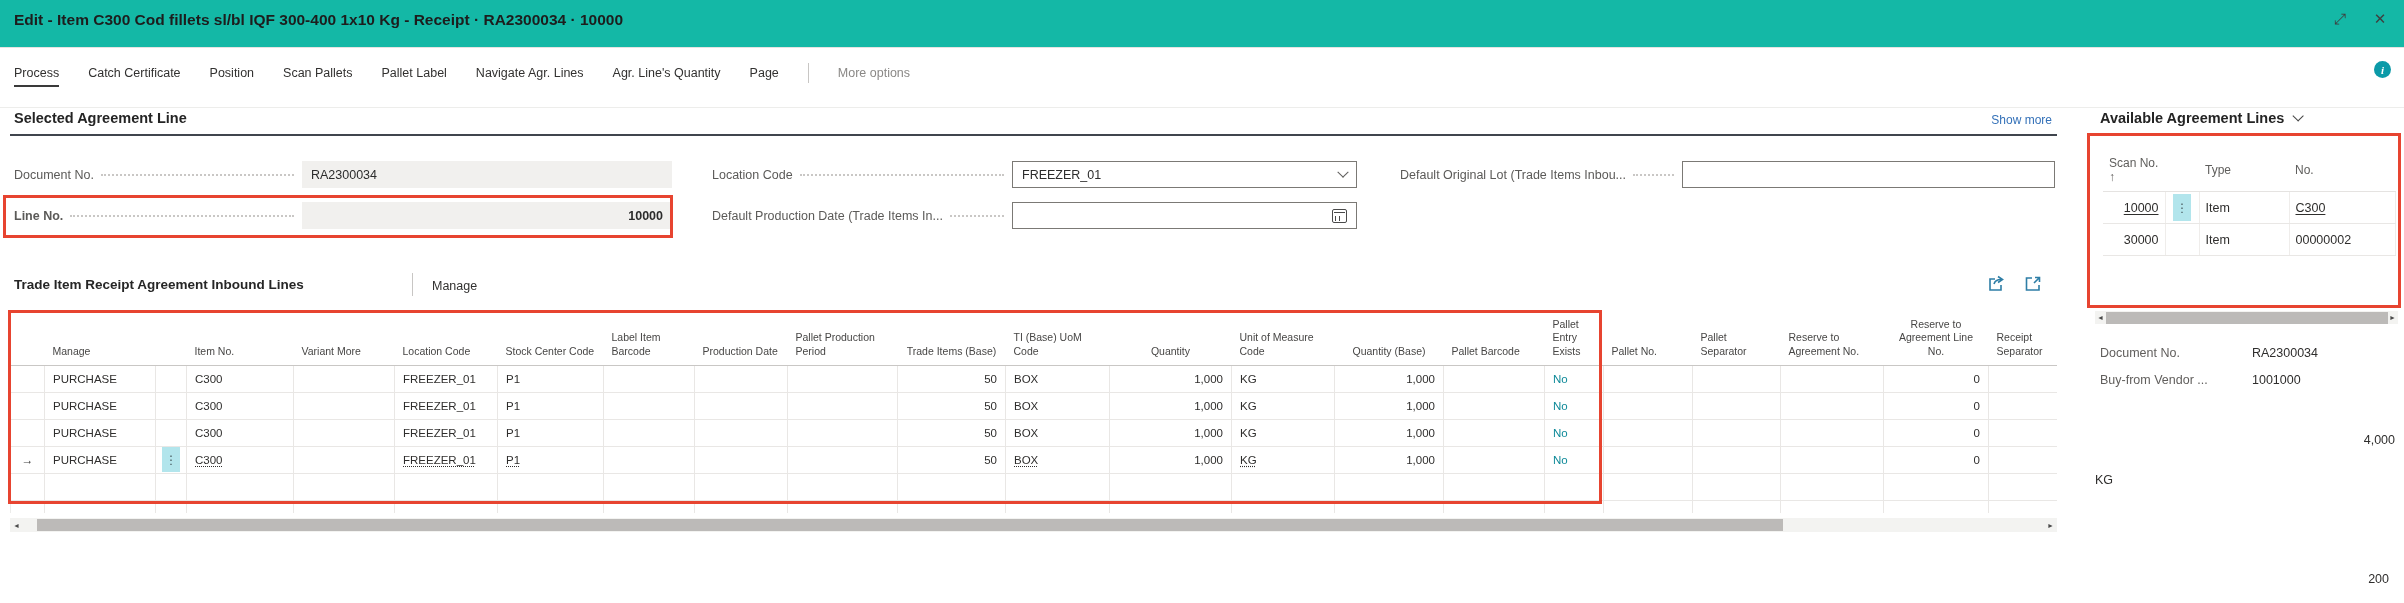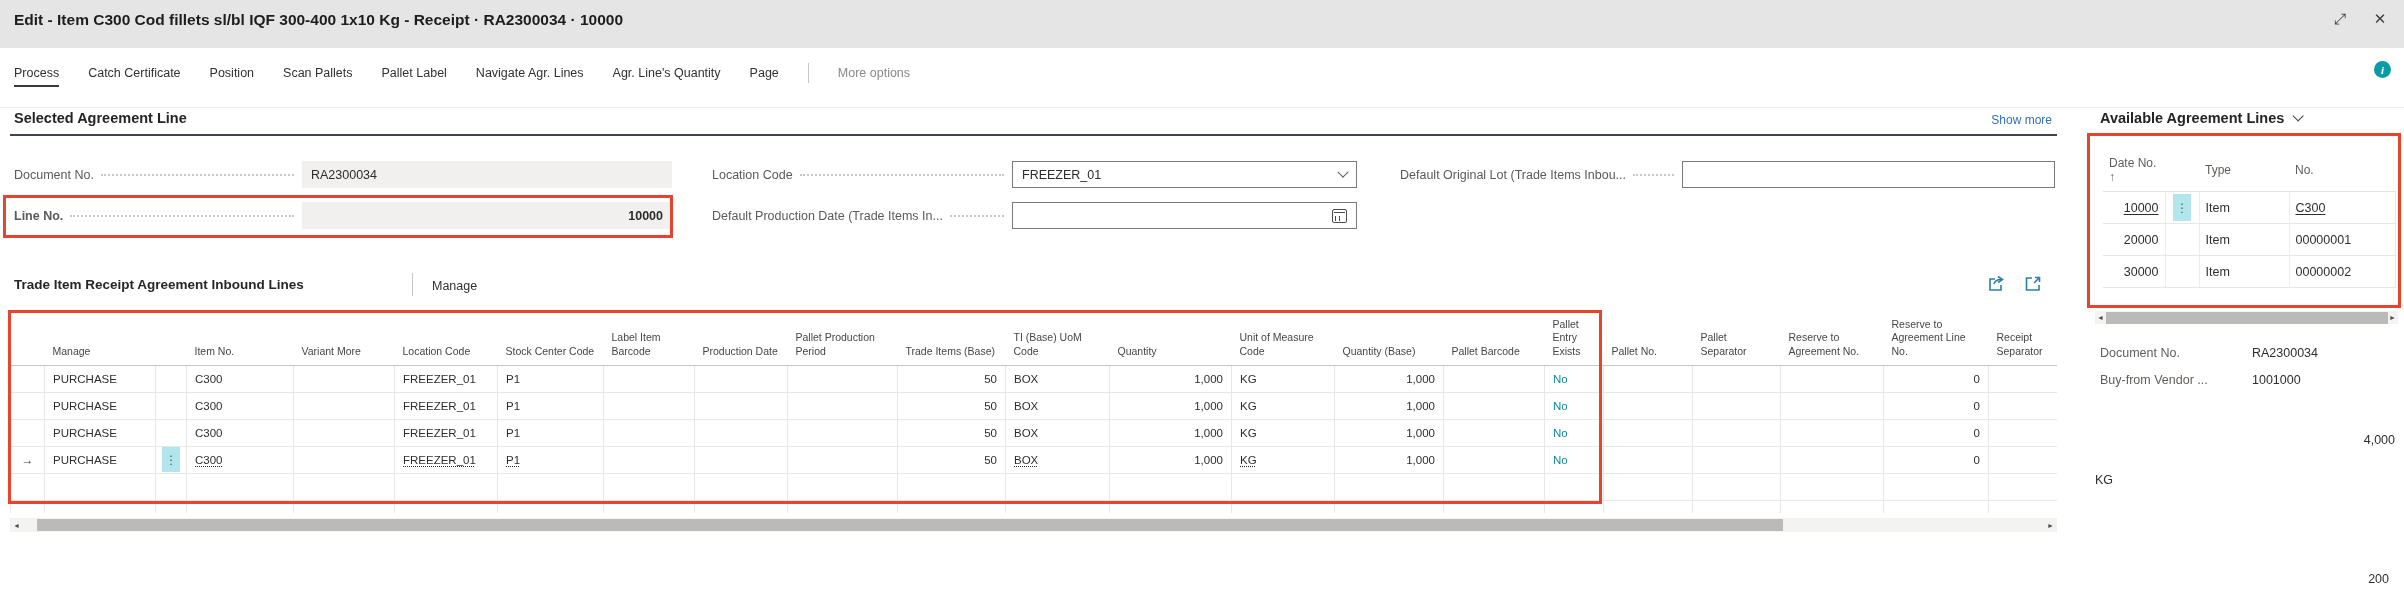--- a/index.html
+++ b/index.html
@@ -2,21 +2,21 @@
 <html><head>
 <meta charset="utf-8">
 <style>
   * { margin:0; padding:0; box-sizing:border-box; }
   html,body { width:2404px; height:603px; }
   body {
     position:relative; overflow:hidden; background:#fff;
     font-family:"Liberation Sans", sans-serif; color:#323130;
   }
   
-  .titlebar { position:absolute; top:0; left:0; right:0; height:48px; border-bottom:1px solid #e5e3e1; background:#e5e5e5; }
+  .titlebar { position:absolute; top:0; left:0; right:0; height:48px; border-bottom:1px solid #e5e3e1; background:#14b8a6; }
   .title { position:absolute; left:14px; top:11px; font-size:15.5px; font-weight:700; color:#1d1d1d; }
   .win-icons { position:absolute; right:12px; top:7px; display:flex; gap:16px; }
   .win-btn { width:24px; height:24px; display:flex; align-items:center; justify-content:center; font-size:15px; color:#3f3f3f; cursor:pointer; }
   
   .actionbar { position:absolute; top:48px; left:0; right:0; height:60px; border-bottom:1px solid #ededeb; }
   .menu { position:absolute; left:14px; top:15px; display:flex; gap:29px; align-items:center; font-size:12.5px; color:#323130; }
   .menu-item { cursor:pointer; position:relative; white-space:nowrap; }
   .menu-item.active::after { content:""; position:absolute; left:0; right:0; bottom:-7px; height:2px; background:#3a3a3a; }
   .menu-sep { width:1px; height:20px; background:#c8c6c4; }
   .more-options { color:#8a8886; cursor:pointer; white-space:nowrap; }
@@ -45,21 +45,21 @@
   .part-title { position:absolute; left:14px; top:277px; font-size:13.5px; font-weight:700; color:#262626; }
   .part-sep { position:absolute; left:412px; top:273px; width:1px; height:23px; background:#c8c6c4; }
   .manage { position:absolute; left:432px; top:279px; font-size:12.5px; color:#323130; cursor:pointer; }
   .part-icons { position:absolute; left:1985px; top:273px; display:flex; gap:15px; }
   .part-icons svg { cursor:pointer; }
   
   .grid-wrap { position:absolute; left:10px; top:312px; width:2047px; height:201px; overflow:hidden; }
   table.grid { border-collapse:collapse; table-layout:fixed; width:2047px; }
   table.grid th { vertical-align:bottom; font-weight:400; font-size:10.5px; color:#474645;
     text-align:left; padding:0 8px 6px 8px; line-height:1.3; height:53px; border-bottom:1px solid #c9c7c5; overflow:hidden; cursor:pointer; }
-  table.grid th.r { text-align:left;margin-top:27px; }
+  table.grid th.r { text-align:center;margin-top:27px; }
   table.grid td { height:27px; font-size:11.5px; color:#2f2e2d; padding:0 8px; white-space:nowrap; overflow:hidden;
     border-bottom:1px solid #e9e7e5; border-right:1px solid #e9e7e5; cursor:pointer; }
   table.grid td:first-child { border-left:1px solid #ececea; }
   table.grid td.r { text-align:right; }
   table.grid td.c { text-align:center; padding:0 2px; }
   .chip { display:inline-flex; width:18px; height:25px; background:#b2e5ec; color:#47585d;
     align-items:center; justify-content:center; font-size:12px; line-height:1; }
   .teal { color:#0f8a99; }
   .du { text-decoration:underline; text-decoration-style:dotted; text-underline-offset:2px; }
   .u  { text-decoration:underline; text-underline-offset:2px; }
@@ -394,40 +394,34 @@
 
 <table class="fbgrid">
     <colgroup>
       <col style="width: 62px;">
       <col style="width: 34px;">
       <col style="width: 90px;">
       <col style="width: 106px;">
     </colgroup>
     <thead>
       <tr>
-        <th>Date No. ↑</th>
+        <th>Scan No. ↑</th>
         <th></th>
         <th>Type</th>
         <th>No.</th>
       </tr>
     </thead>
     <tbody>
       <tr>
         <td class="r"><span class="u">10000</span></td>
         <td class="c"><span class="chip" style="height: 27px;">⋮</span></td>
         <td>Item</td>
         <td><span class="u">C300</span></td>
       </tr>
       <tr>
-        <td class="r"><span>20000</span></td>
-        <td class="c"></td>
-        <td>Item</td>
-        <td><span>00000001</span></td>
-      </tr>
-      <tr>
         <td class="r"><span>30000</span></td>
         <td class="c"></td>
         <td>Item</td>
         <td><span>00000002</span></td>
       </tr>
     </tbody>
   </table>
 
 <div class="hscroll fb-scroll">
   <span class="arr" style="left:2px;">◄</span>

